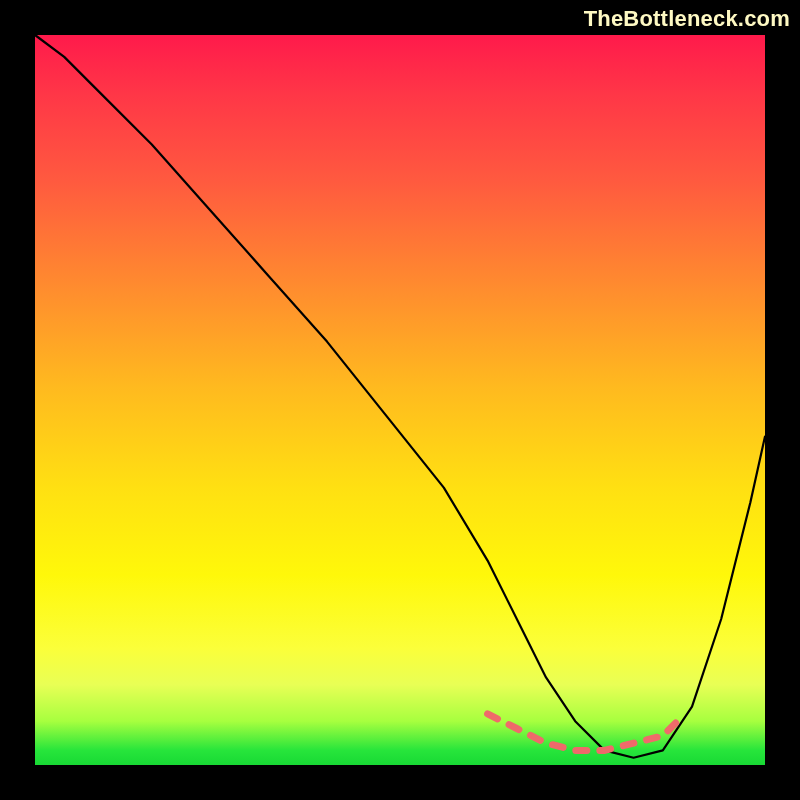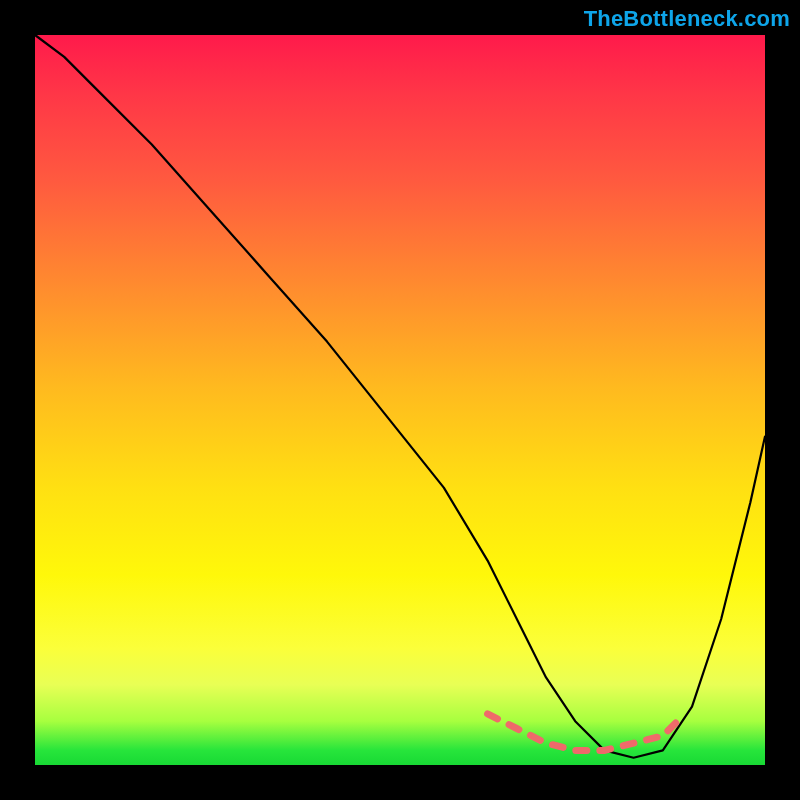--- a/index.html
+++ b/index.html
@@ -16,21 +16,21 @@
     width: 800px;
     height: 800px;
     background: #000;
   }
   .watermark {
     position: absolute;
     top: 6px;
     right: 10px;
     font-size: 22px;
     font-weight: 600;
-    color: #0ea5e9;
+    color: #fef9c3;
     letter-spacing: 0.2px;
     z-index: 10;
   }
   .plot-area {
     position: absolute;
     left: 35px;
     top: 35px;
     width: 730px;
     height: 730px;
     

